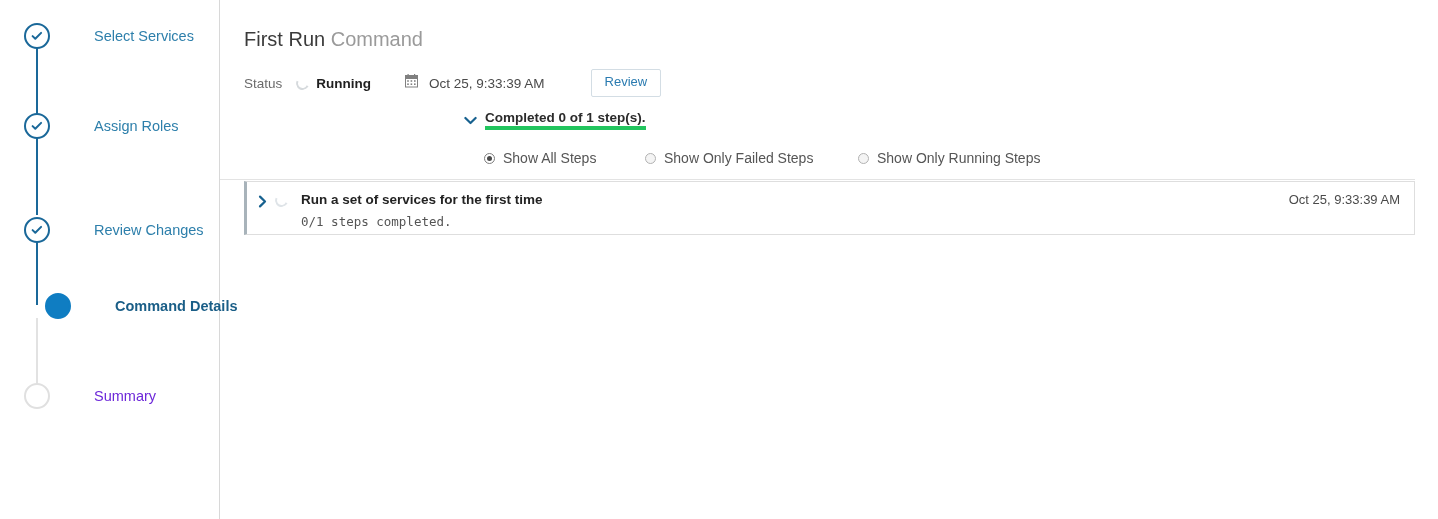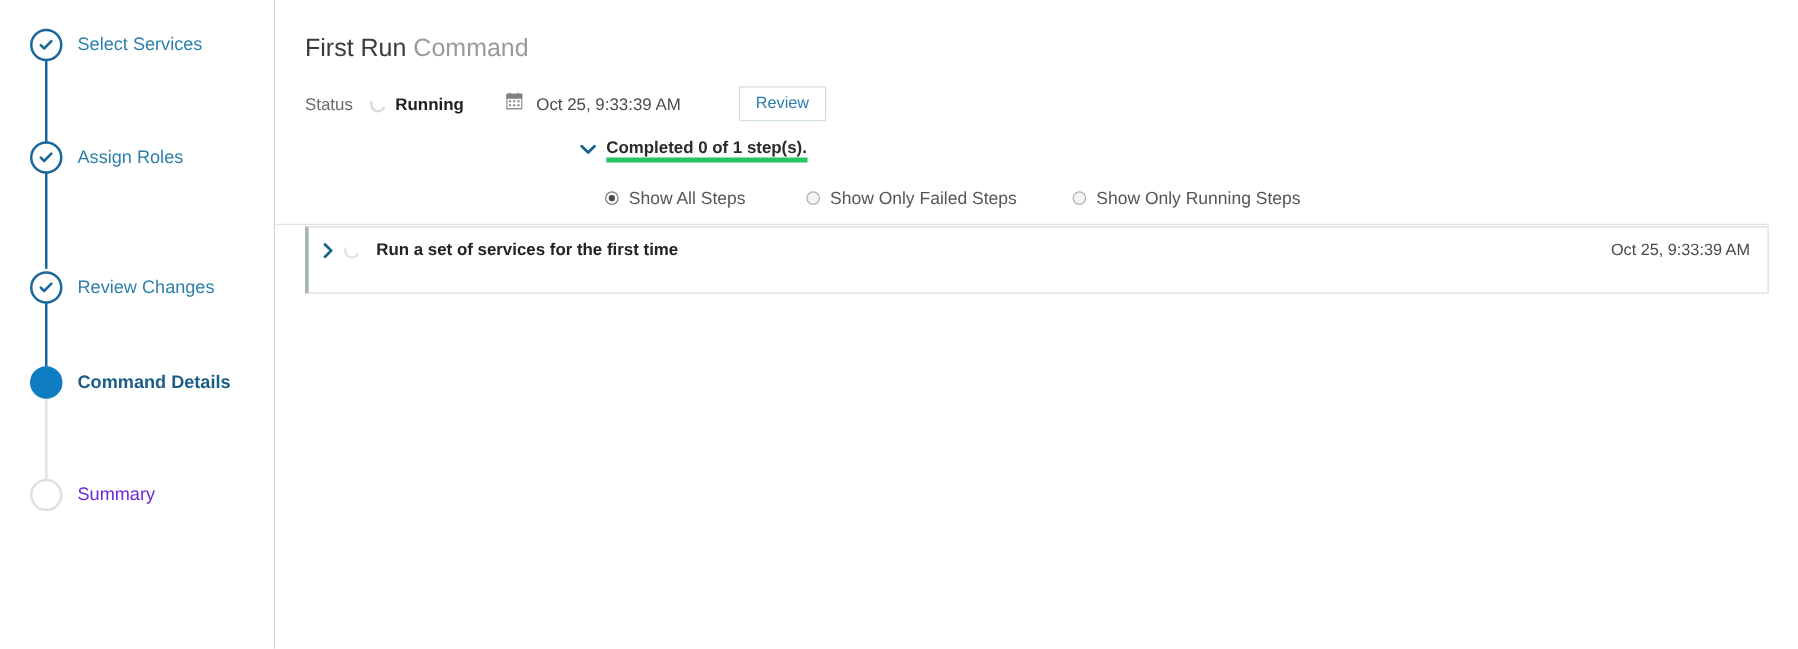--- a/index.html
+++ b/index.html
@@ -37,20 +37,21 @@
     padding: 0;
     list-style: none;
   }
   .wiz-step {
     position: absolute;
     left: 0;
     display: flex;
     align-items: center;
     height: 28px;
     width: 176px;
+    gap: 32px;
   }
   .wiz-marker {
     position: relative;
     width: 26px;
     height: 26px;
     margin-left: 24px;
     flex: 0 0 26px;
     border-radius: 50%;
     box-sizing: border-box;
     display: flex;
@@ -333,21 +334,21 @@
 
       <li class="wiz-step" style="top:216px;">
         <span class="wiz-marker done">
           <svg width="12" height="12" viewBox="0 0 12 12" aria-hidden="true">
             <path d="M1.6 6.1 L4.3 8.8 L10.1 2.9" fill="none" stroke="#1a6899" stroke-width="2" stroke-linecap="round" stroke-linejoin="round"></path>
           </svg>
         </span>
         <span class="wiz-label done">Review Changes</span>
       </li>
 
-      <li class="wiz-step" style="top:292px;">
+      <li class="wiz-step" style="top:292px;margin-left:21px;">
         <span class="wiz-marker active"></span>
         <span class="wiz-label active">Command Details</span>
       </li>
 
       <li class="wiz-step" style="top:382px;">
         <span class="wiz-marker todo"></span>
         <span class="wiz-label todo">Summary</span>
       </li>
 
     </ul>
@@ -411,18 +412,19 @@
       <div class="step-left">
         <span class="chev-right">
           <svg width="10" height="13" viewBox="0 0 10 13" aria-hidden="true">
             <path d="M2 1.6 L7 6.5 L2 11.4" fill="none" stroke="#17618f" stroke-width="2.2" stroke-linecap="round" stroke-linejoin="round"></path>
           </svg>
         </span>
         <span class="step-spinner"></span>
       </div>
       <div class="step-body">
         <div class="step-title">Run a set of services for the first time</div>
+        <div class="step-sub">0/1 steps completed.</div>
       </div>
       <div class="step-time">Oct 25, 9:33:39 AM</div>
     </div>
 
   </div>
 </div>
 
 </body></html>

